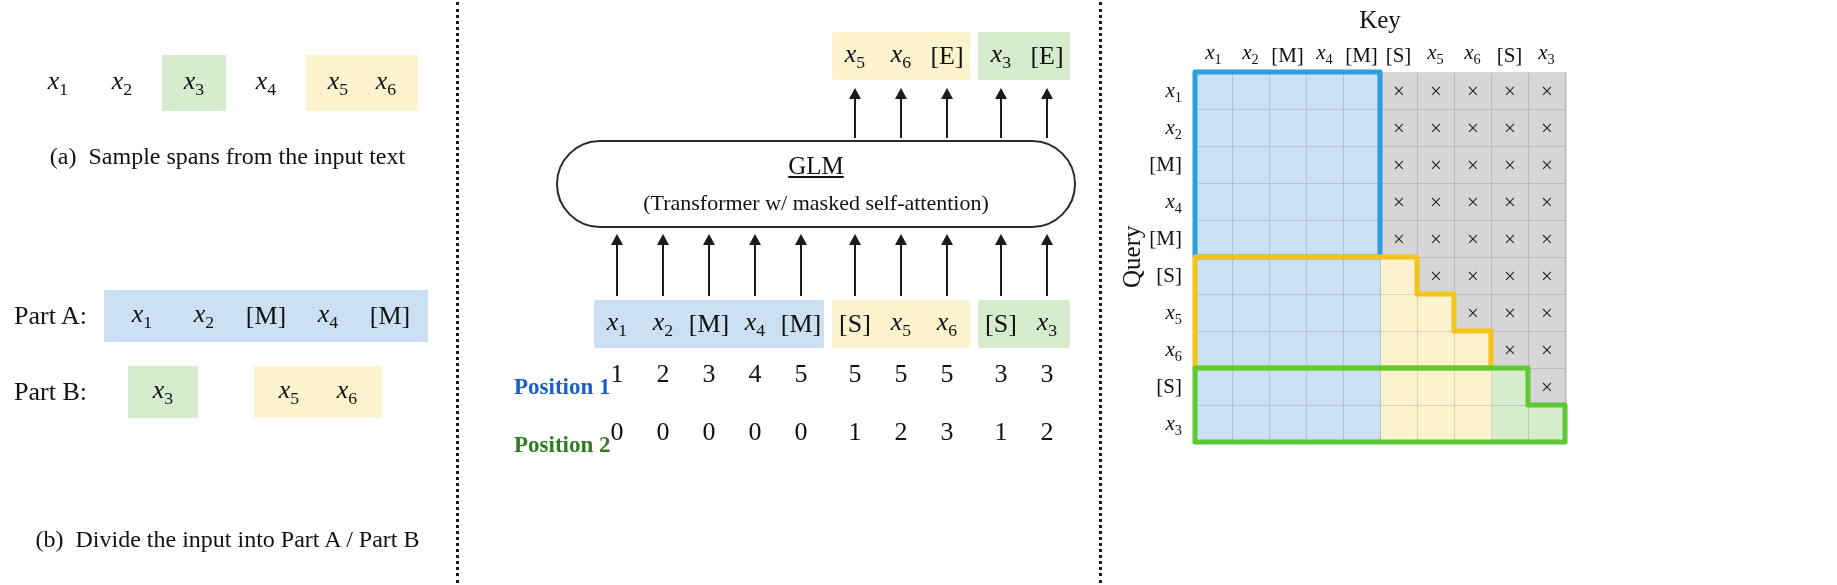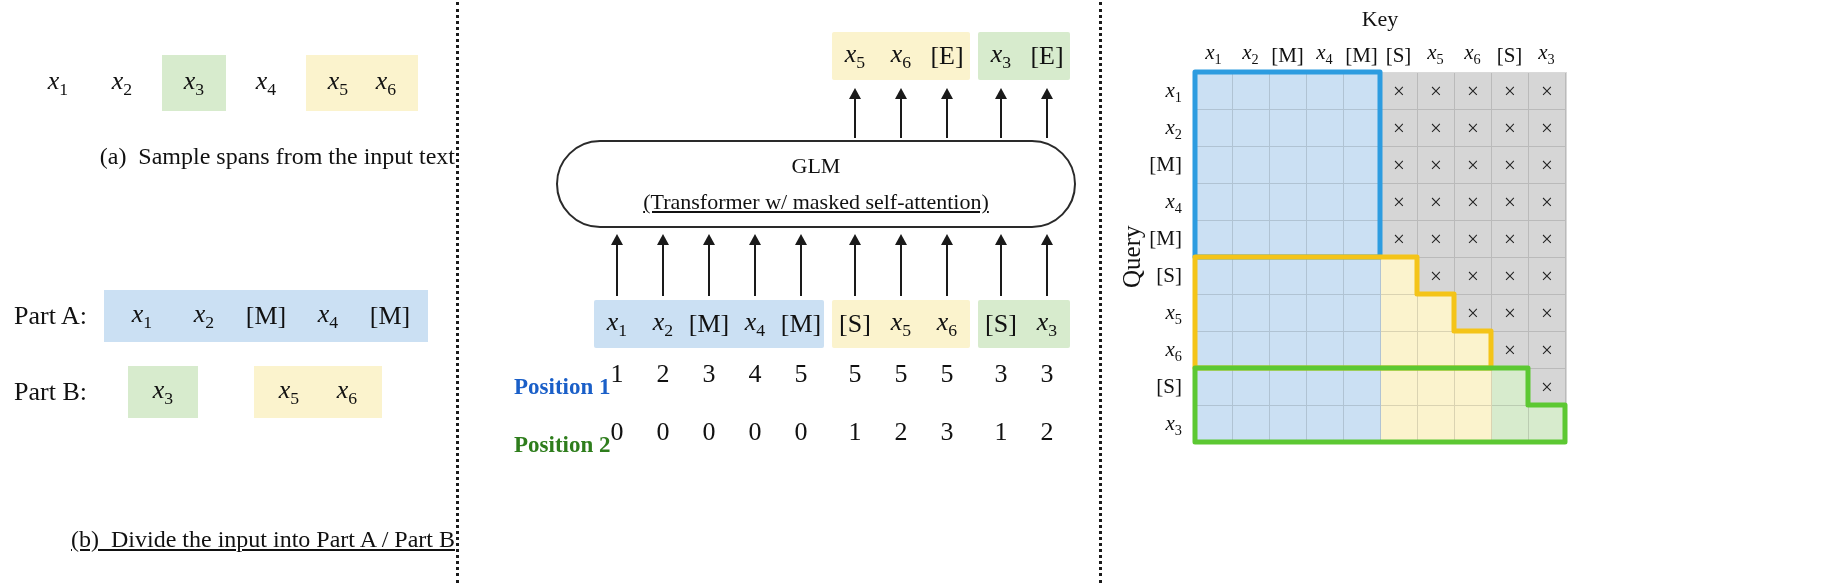--- a/index.html
+++ b/index.html
@@ -9,60 +9,60 @@
     --pos1:#1a5fc8; --pos2:#2e7d1c;
   }
   .fig{position:relative;width:1837px;height:585px;background:#fff;overflow:hidden;
        font-family:"Liberation Serif","DejaVu Serif",serif;color:#111;}
   .divider{position:absolute;top:2px;bottom:2px;width:0;border-left:3.5px dotted #1a1a1a;}
   .d1{left:456px;} .d2{left:1099px;}
   .panel{position:absolute;top:0;height:585px;}
   .panel-a{left:0;width:455px;}
   .panel-c{left:456px;width:642px;}
   .panel-d{left:1100px;width:737px;}
-  .caption{position:absolute;text-align:right;font-size:24px;white-space:pre;}
+  .caption{position:absolute;text-align:center;font-size:24px;white-space:pre;}
   .tok{display:inline-block;width:46px;text-align:center;font-size:26px;}
   .tok i{font-style:italic;}
   sub{font-size:0.68em;}
   .bg-blue{background:var(--blue);} .bg-green{background:var(--green);} .bg-yellow{background:var(--yellow);}
   
   .sample-row{position:absolute;left:34px;top:55px;height:56px;display:flex;align-items:stretch;gap:16px;}
   .sample-row .tg{display:flex;align-items:center;}
   .sample-row .tg.bg-green,.sample-row .tg.bg-yellow{padding:0 8px;}
   .cap-a{left:0;top:143px;width:455px;}
   .part-label{position:absolute;left:14px;font-size:26px;line-height:52px;}
   .pa-label{top:290px;} .pb-label{top:366px;}
   .part-a-block{position:absolute;left:104px;top:290px;width:324px;height:52px;
                 display:flex;align-items:center;justify-content:center;}
   .part-b-groups{position:absolute;left:128px;top:366px;height:52px;display:flex;gap:56px;}
   .part-b-groups .tg{display:flex;align-items:center;padding:0 6px;}
-  .cap-b{left:0;top:526px;width:455px;text-decoration:underline;}
+  .cap-b{left:0;top:526px;width:455px;}
   
   .outputs,.inputs{position:absolute;left:0;width:100%;height:48px;}
   .outputs{top:32px;} .inputs{top:300px;}
   .blk{position:absolute;top:0;height:48px;display:flex;align-items:center;justify-content:center;border-radius:2px;}
   .arrows{position:absolute;left:0;width:100%;}
   .arrows-top{top:88px;height:50px;}
   .arrows-bottom{top:234px;height:62px;}
   .arrow{position:absolute;top:11px;bottom:0;width:2px;background:#1a1a1a;}
   .arrow::before{content:"";position:absolute;top:-11px;left:-5px;
     border-left:6px solid transparent;border-right:6px solid transparent;border-bottom:11px solid #1a1a1a;}
   .glm-box{position:absolute;left:100px;top:140px;width:520px;height:88px;border:2px solid #2a2a2a;
     border-radius:44px;box-sizing:border-box;display:flex;flex-direction:column;
     align-items:center;justify-content:center;background:#fff;}
-  .glm-title{font-size:22px;}
-  .glm-subtitle{font-size:22px;margin-top:10px;text-decoration:underline;}
+  .glm-title{font-size:25px;text-decoration:underline;}
+  .glm-subtitle{font-size:22px;margin-top:10px;}
   .pos-row{position:absolute;left:0;width:100%;height:36px;}
   .pos1{top:359px;} .pos2{top:417px;}
   .pos-label{position:absolute;left:58px;top:4px;font-size:23px;font-weight:bold;white-space:nowrap;margin-top:11px;}
   .pos1 .pos-label{color:var(--pos1);} .pos2 .pos-label{color:var(--pos2);}
   .pos-num{position:absolute;top:0;width:46px;text-align:center;font-size:26px;}
   .cap-c{left:0;top:511px;width:642px;}
   
-  .key-label{position:absolute;left:95px;top:6px;width:370px;text-align:center;font-size:22px;}
+  .key-label{position:absolute;left:95px;top:6px;width:370px;text-align:center;font-size:25px;}
   .col-labels{position:absolute;left:95px;top:36px;width:370px;height:32px;display:flex;align-items:flex-end;}
   .clab{width:37px;text-align:center;font-size:21px;}
   .query-label{position:absolute;left:18px;top:72px;height:370px;display:flex;align-items:center;
     justify-content:center;writing-mode:vertical-rl;transform:rotate(180deg);font-size:25px;}
   .row-labels{position:absolute;left:44px;top:72px;width:44px;}
   .rlab{height:37px;line-height:37px;text-align:right;padding-right:6px;font-size:21px;}
   .mask-grid{position:absolute;left:95px;top:72px;display:grid;
     grid-template-columns:repeat(10,37px);grid-auto-rows:37px;border:1px solid rgba(0,0,0,0.15);}
   .cell{box-sizing:border-box;border-right:1px solid rgba(0,0,0,0.13);border-bottom:1px solid rgba(0,0,0,0.13);
     display:flex;align-items:center;justify-content:center;font-size:21px;color:#1f1f1f;}

